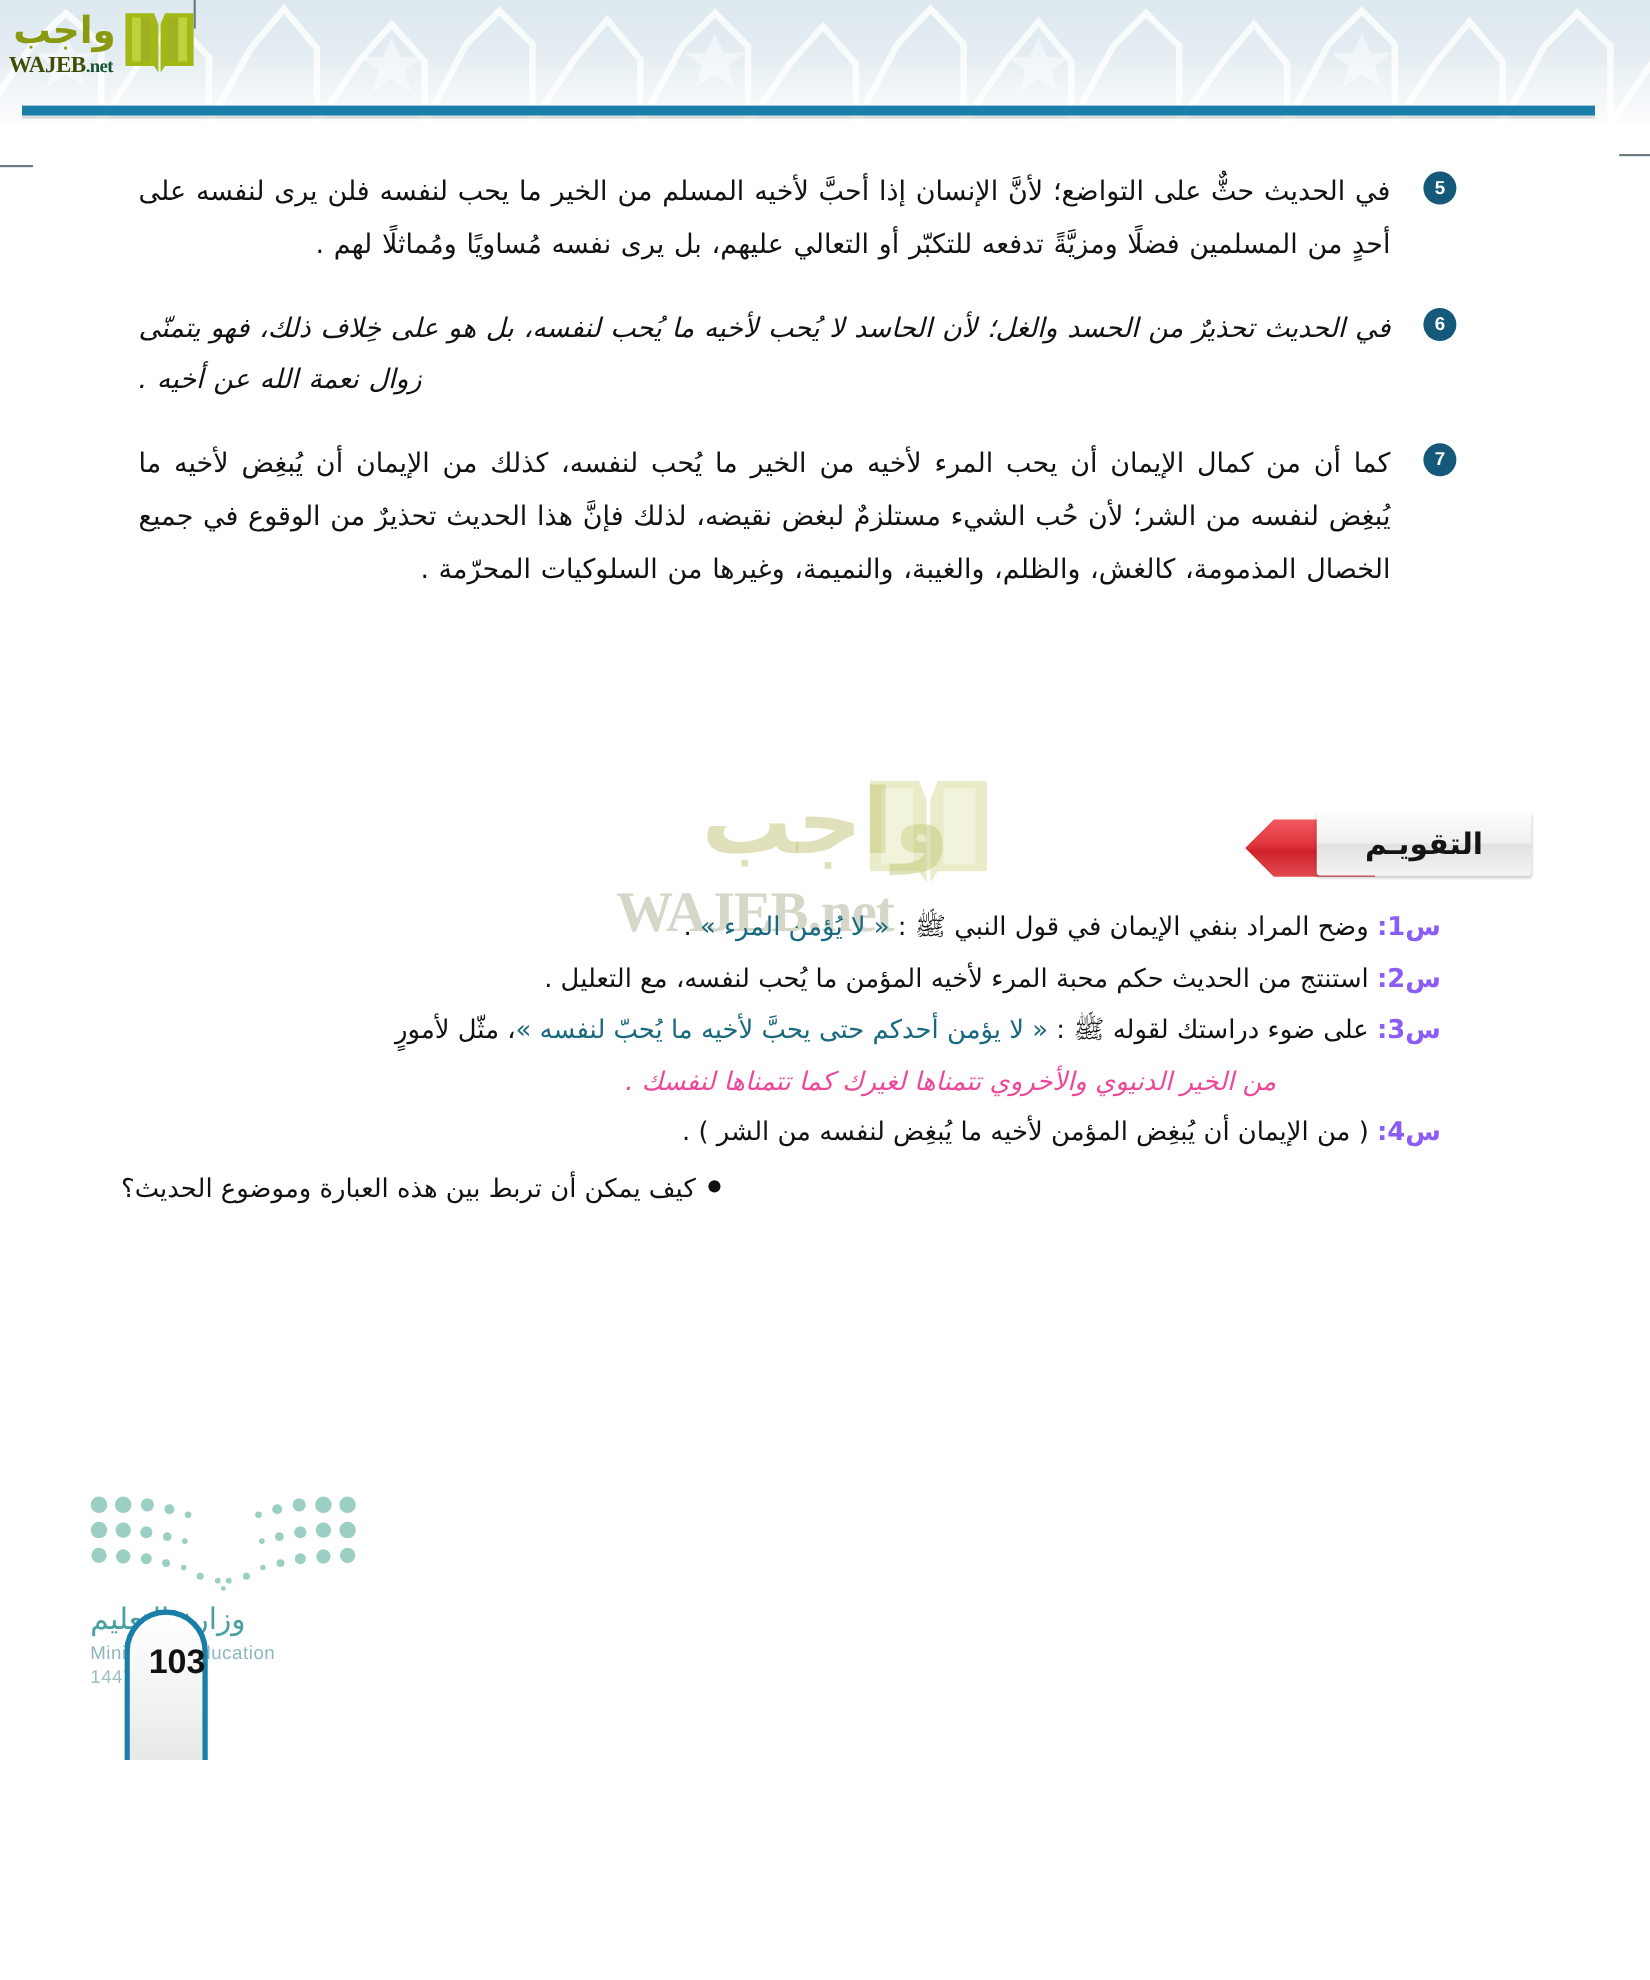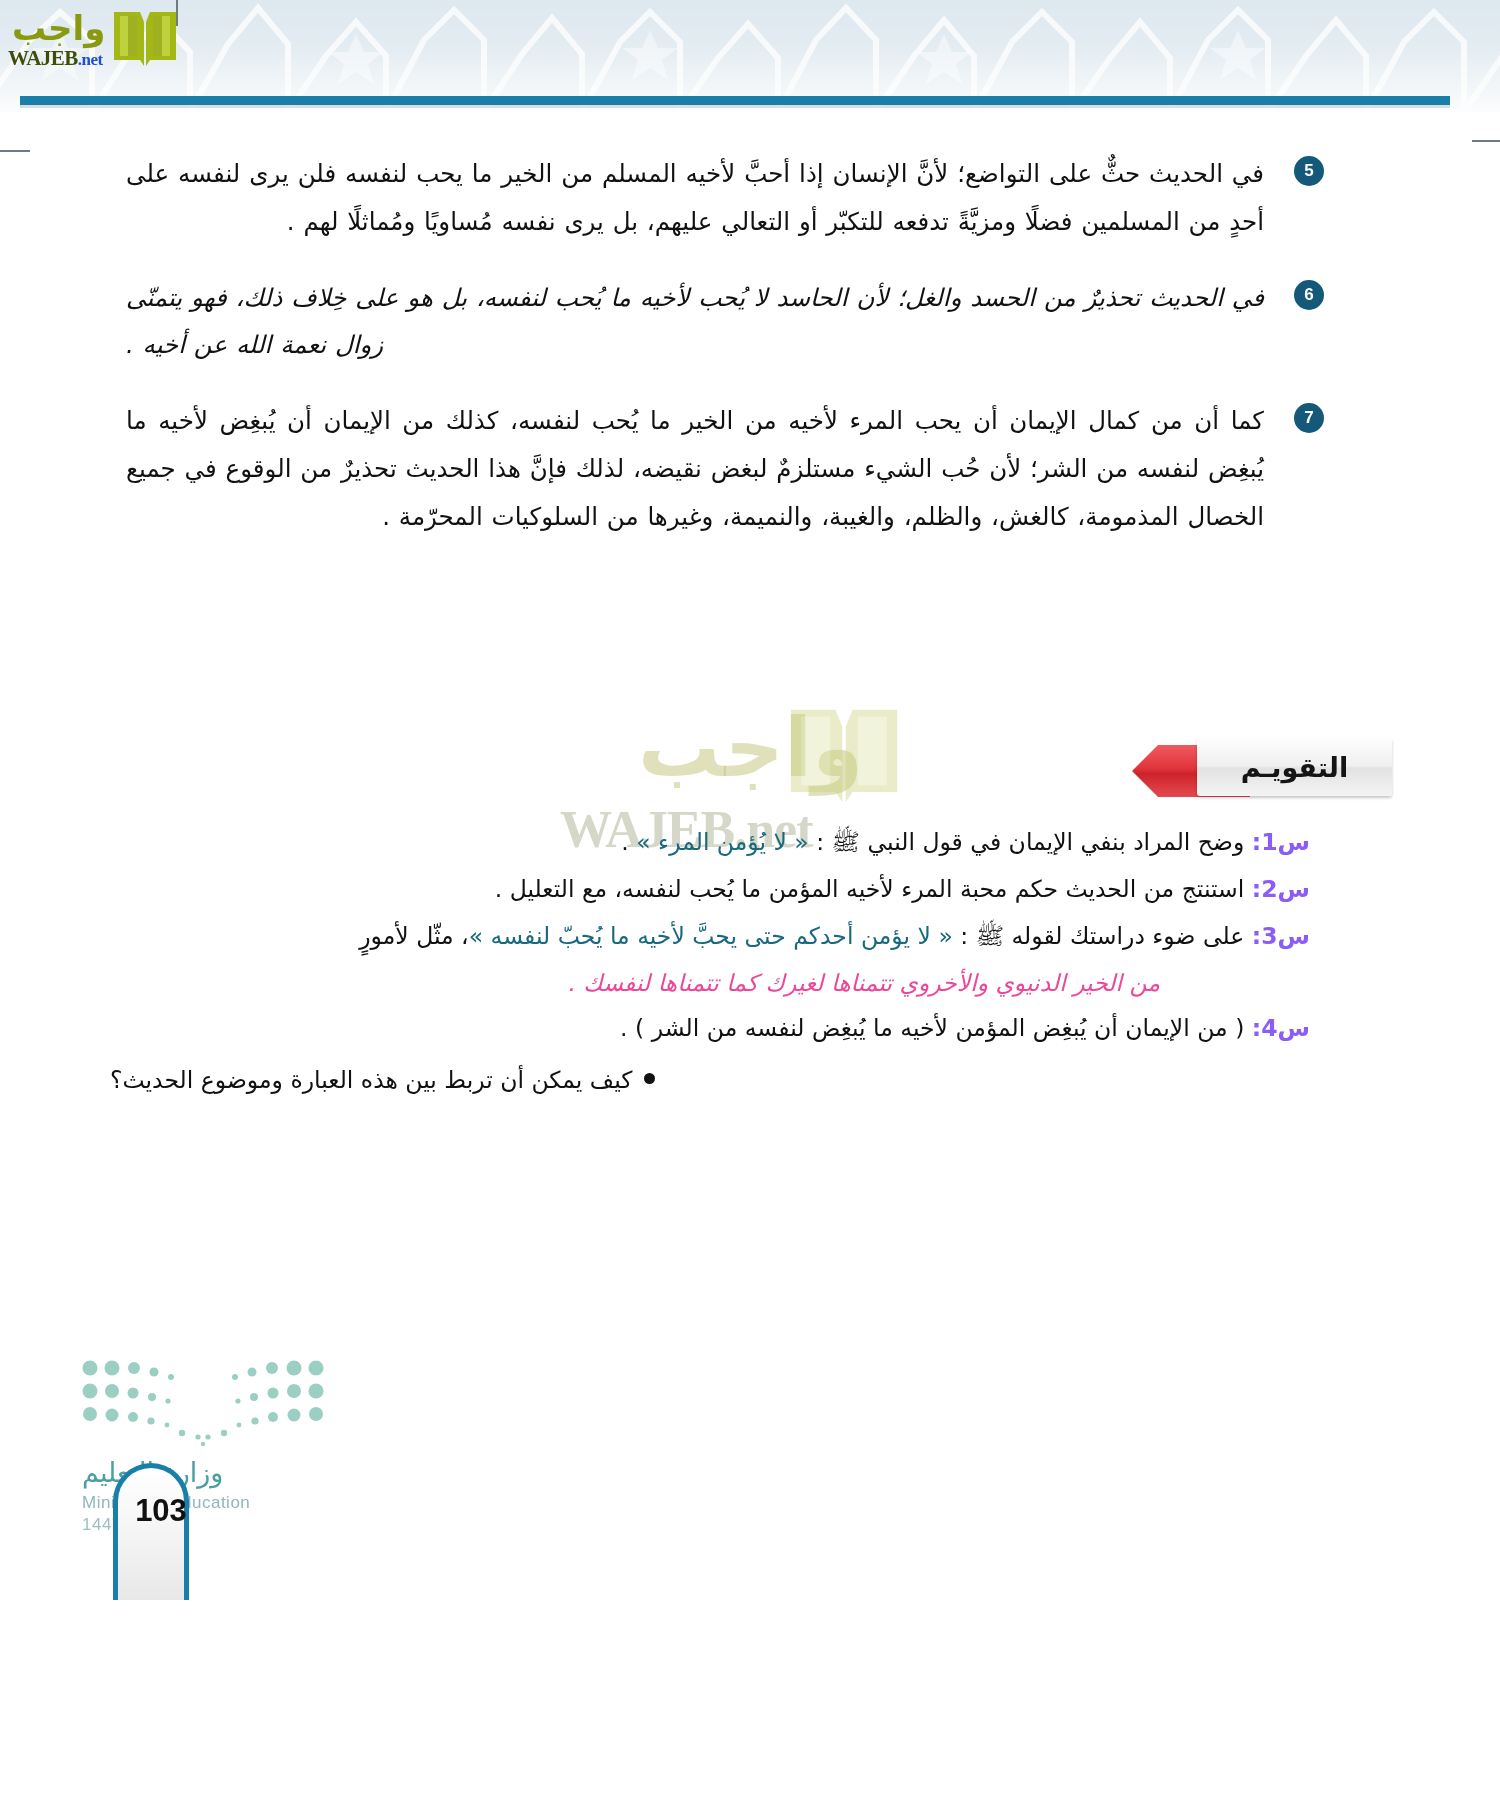--- a/index.html
+++ b/index.html
@@ -99,21 +99,21 @@
   }
   .wajeb-latin {
     position: absolute;
     top: 40px; left: 2px;
     font-family: "Liberation Serif", serif;
     font-size: 21px;
     font-weight: bold;
     color: #3f4d08;
     letter-spacing: -0.5px;
   }
-  .wajeb-latin .net { color: #1d4ed8; font-size: 17px; }
+  .wajeb-latin .net { color: #14532d; font-size: 17px; }
   .wajeb-book { position:absolute; top: 2px; left: 104px; }
 
   
   .content {
     position: absolute;
     top: 150px;
     left: 110px;
     width: 1200px;
     direction: rtl;
     text-align: justify;

